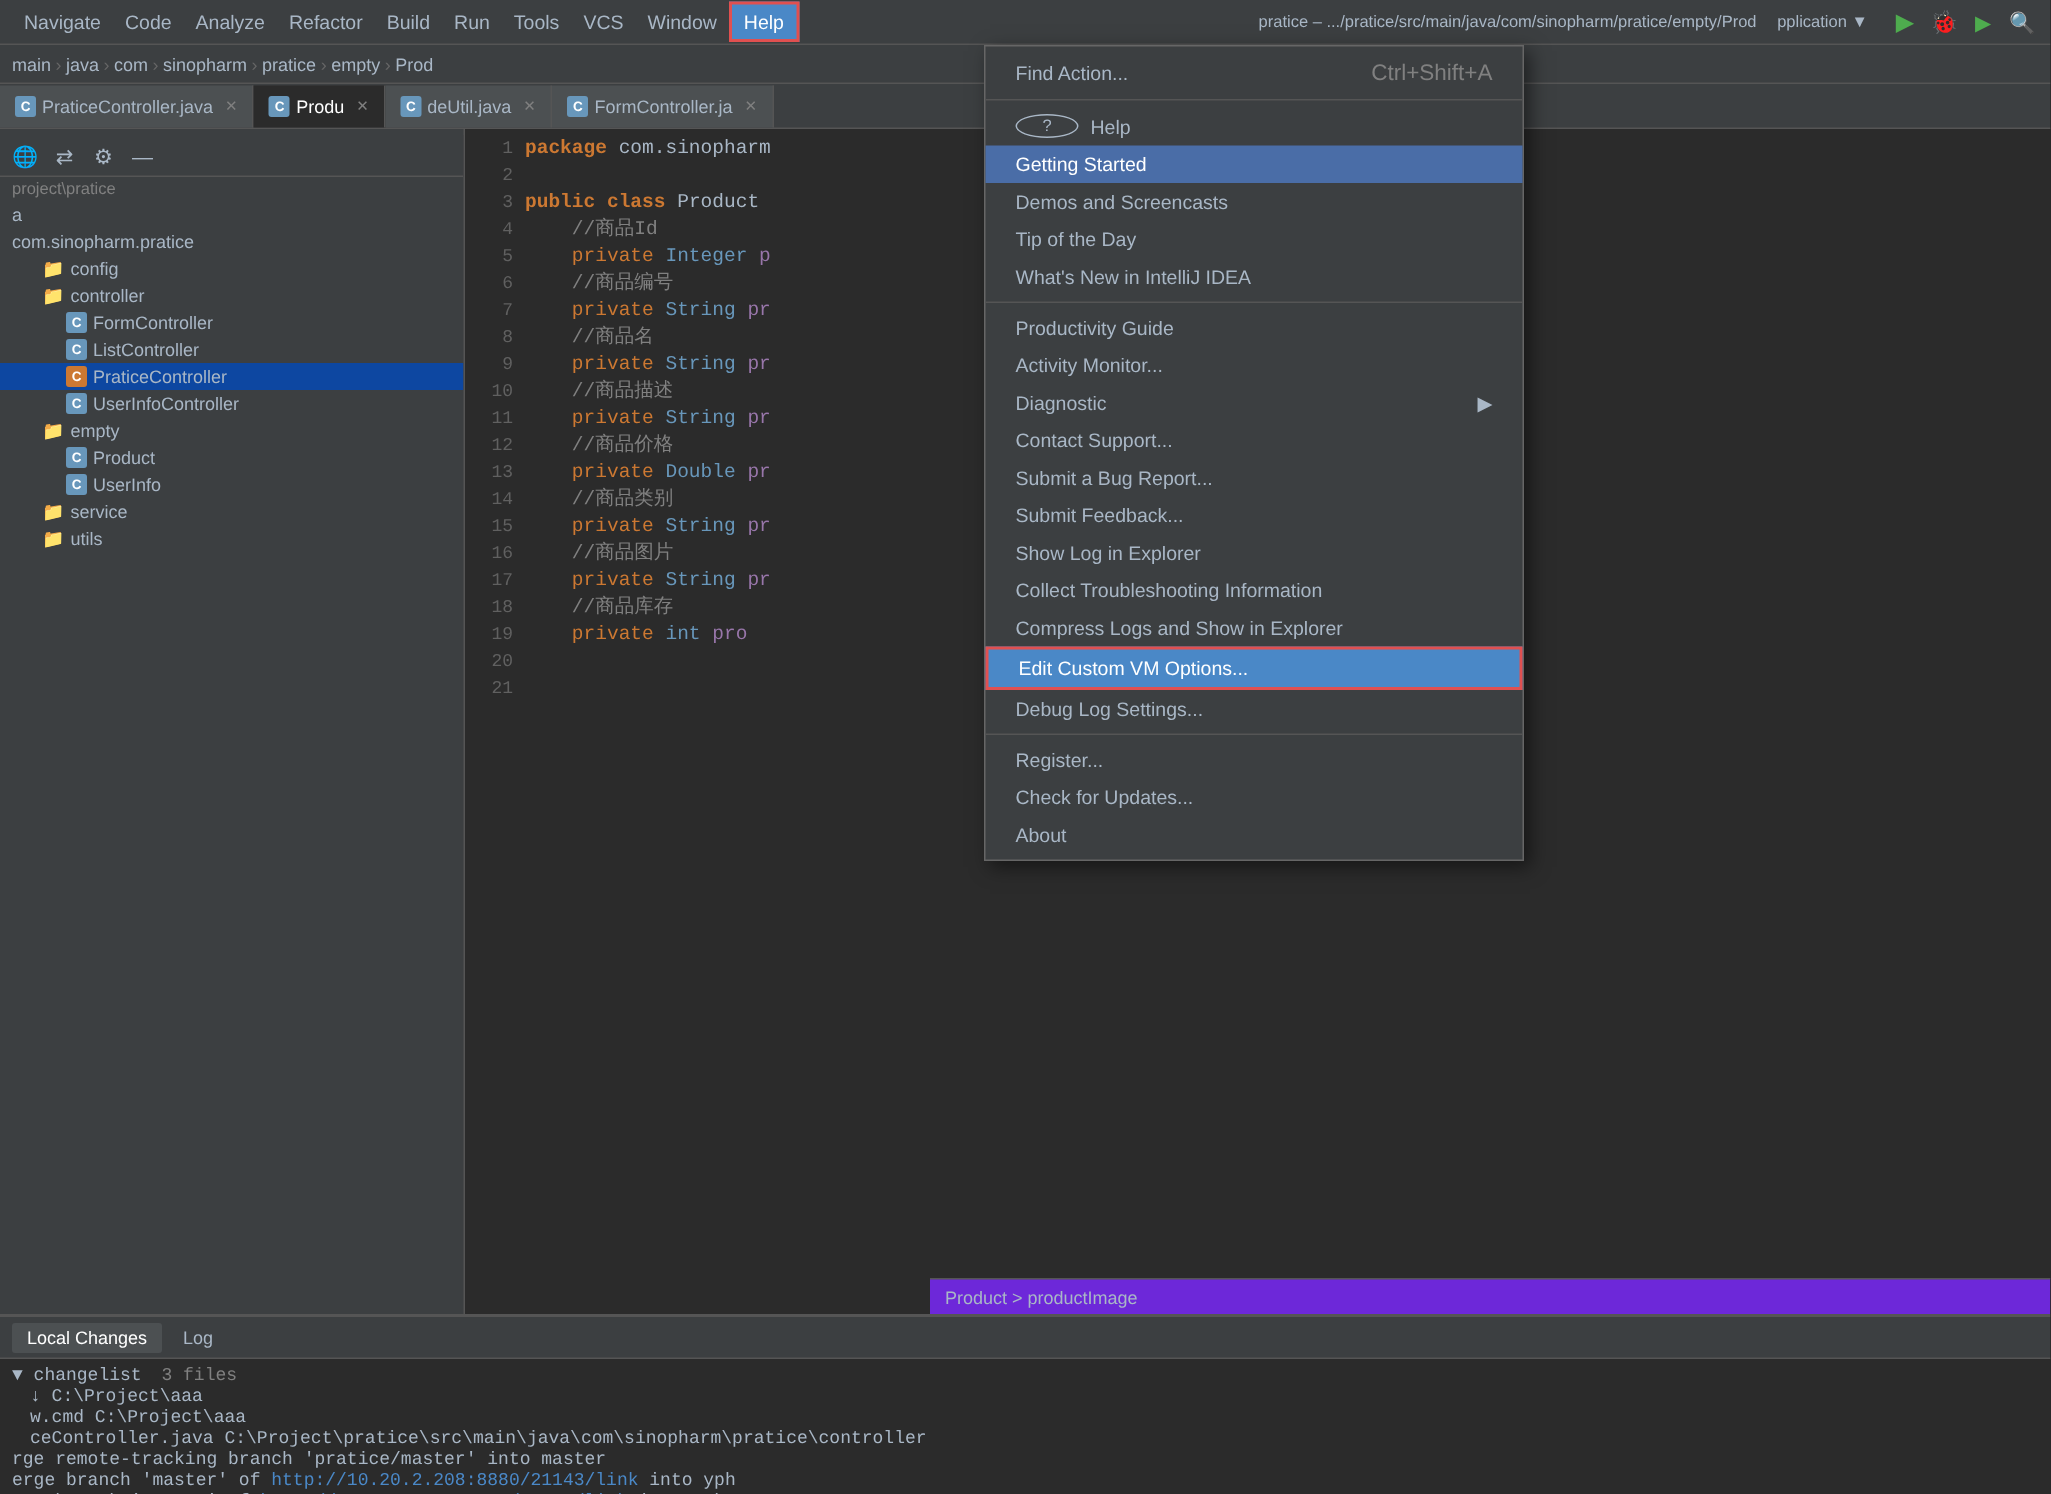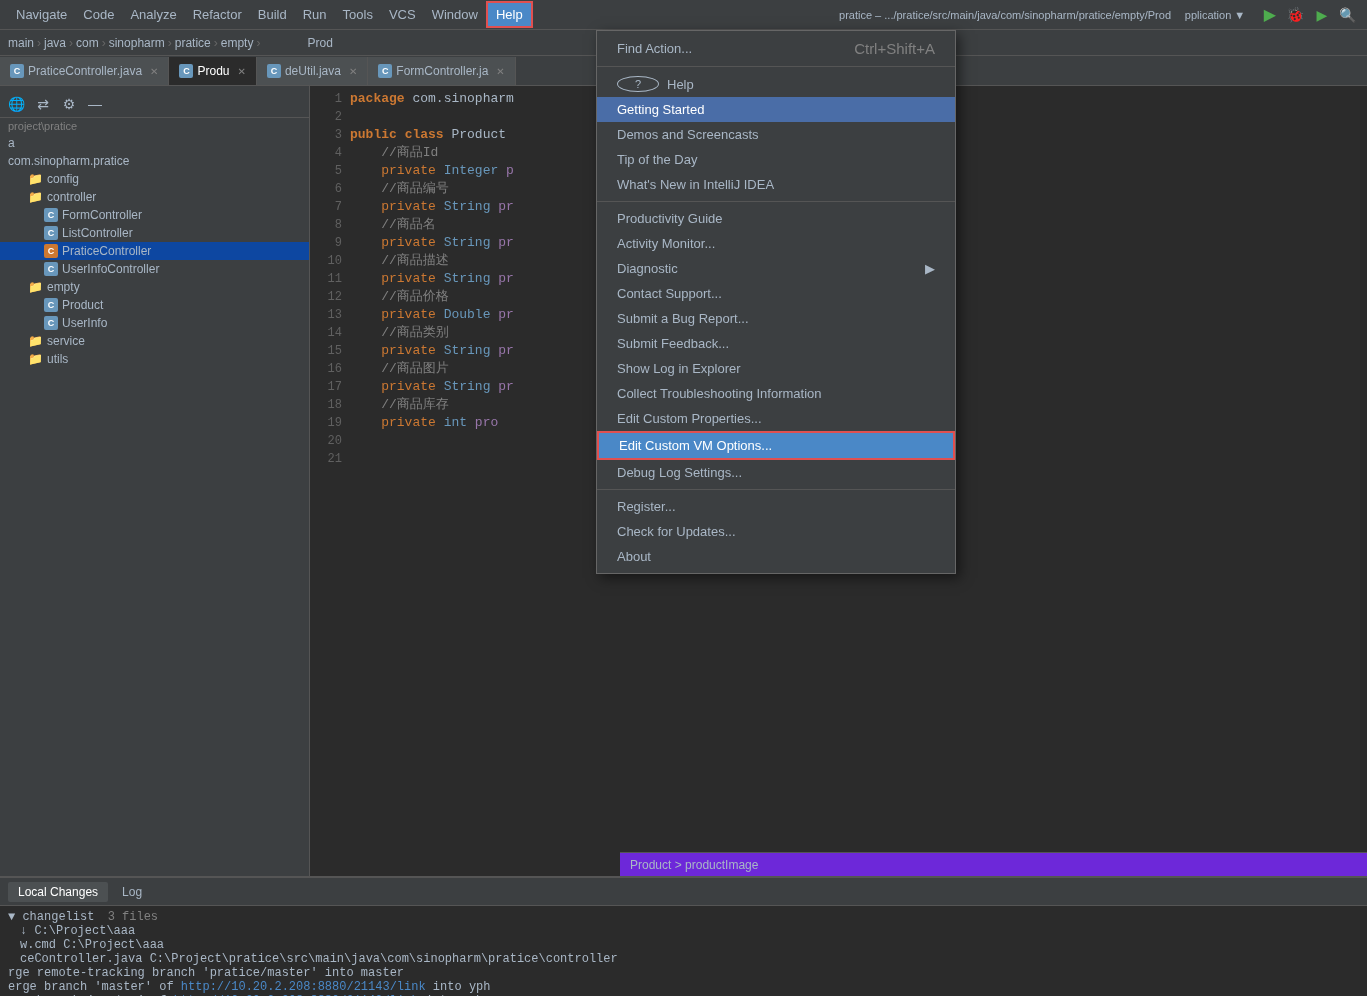--- a/index.html
+++ b/index.html
@@ -42,21 +42,21 @@
       display: flex;
       align-items: center;
       padding: 0 8px;
       font-size: 12px;
       color: #808080;
       border-bottom: 1px solid #555;
     }
     .breadcrumb-bar span { color: #a9b7c6; }
     .breadcrumb-bar .sep { margin: 0 3px; color: #666; }
     .breadcrumb-folder { color: #6897bb; }
-    .breadcrumb-class { color: #6897bb; margin-left: 44px; }
+    .breadcrumb-class { color: #6897bb; }
     .toolbar-right {
       margin-left: auto;
       display: flex;
       align-items: center;
       gap: 4px;
     }
     .toolbar-btn {
       width: 22px; height: 22px;
       background: transparent;
       border: none;
@@ -227,21 +227,21 @@
     .bottom-content {
       padding: 4px 8px;
       font-size: 12px;
       color: #a9b7c6;
       font-family: 'Courier New', monospace;
     }
     .bottom-content a { color: #4a88c7; text-decoration: none; }
     .help-menu {
       position: absolute;
       top: 30px;
-      left: 596px;
+      left: 656px;
       width: 360px;
       background: #3c3f41;
       border: 1px solid #666;
       box-shadow: 4px 4px 12px rgba(0,0,0,0.5);
       z-index: 200;
       padding: 4px 0;
     }
     .menu-item {
       padding: 5px 20px;
       cursor: pointer;
@@ -595,21 +595,21 @@
   <div class="menu-item">
     <span>Submit Feedback...</span>
   </div>
   <div class="menu-item">
     <span>Show Log in Explorer</span>
   </div>
   <div class="menu-item">
     <span>Collect Troubleshooting Information</span>
   </div>
   <div class="menu-item">
-    <span>Edit Custom Properties...</span>
+    <span>Compress Logs and Show in Explorer</span>
   </div>
 
   <div class="menu-item highlighted">
     <span>Edit Custom VM Options...</span>
   </div>
   <div class="menu-item">
     <span>Debug Log Settings...</span>
   </div>
   <div class="menu-separator"></div>
   <div class="menu-item">

